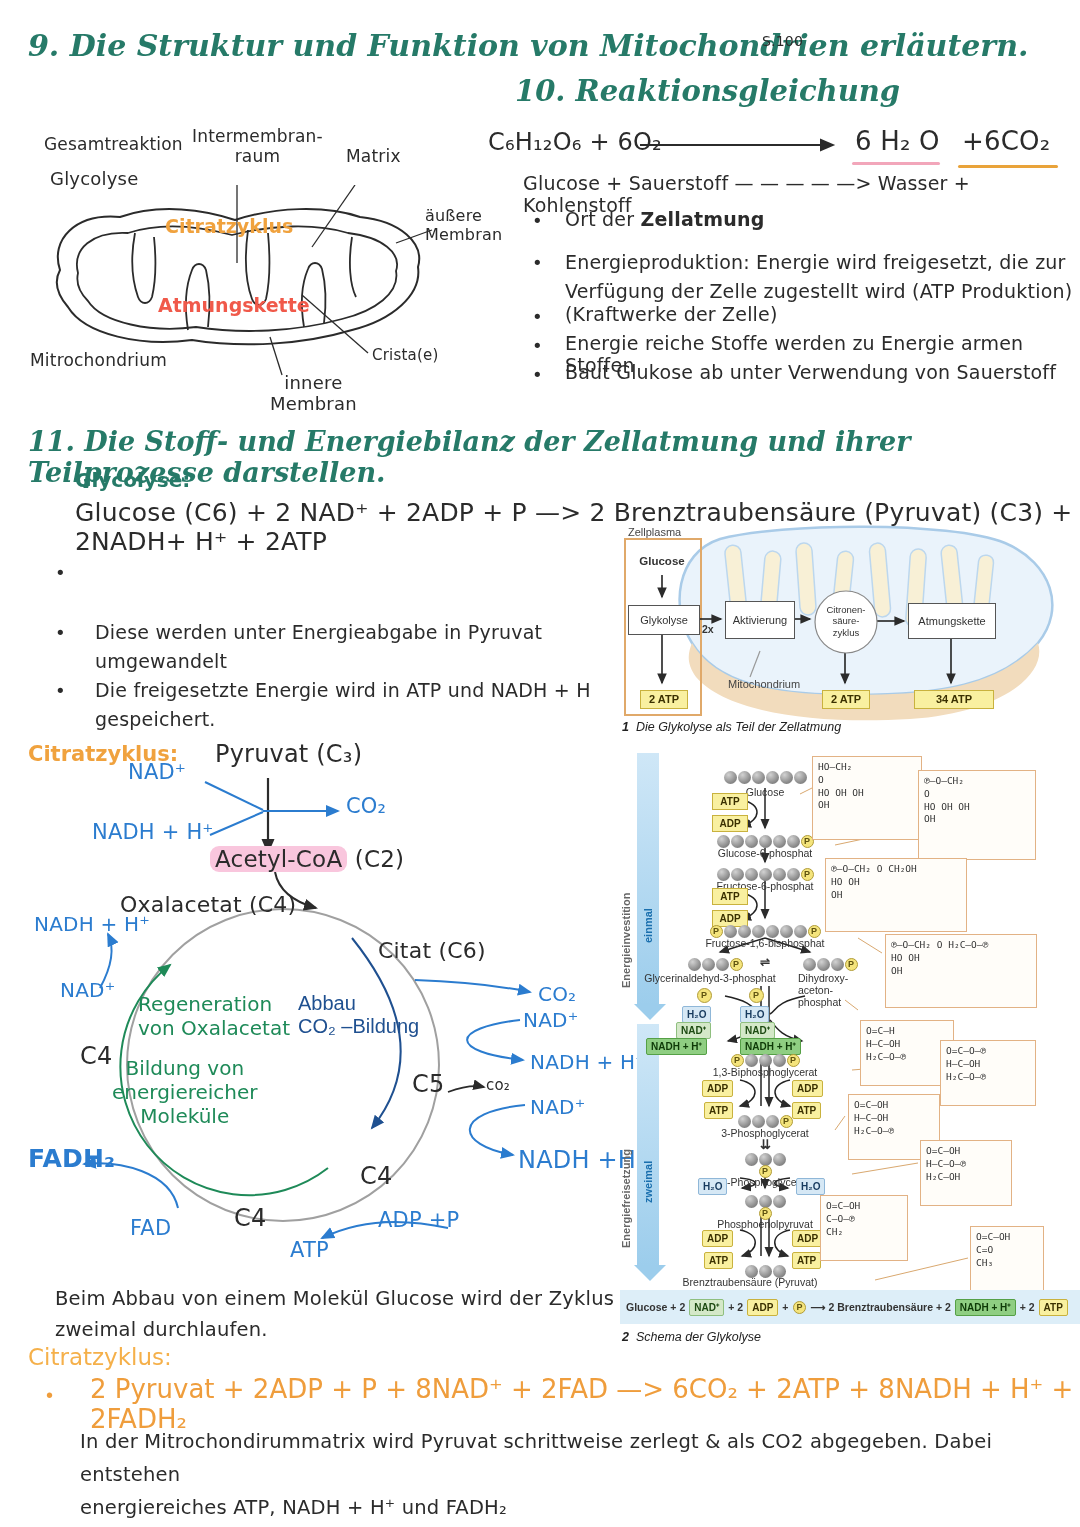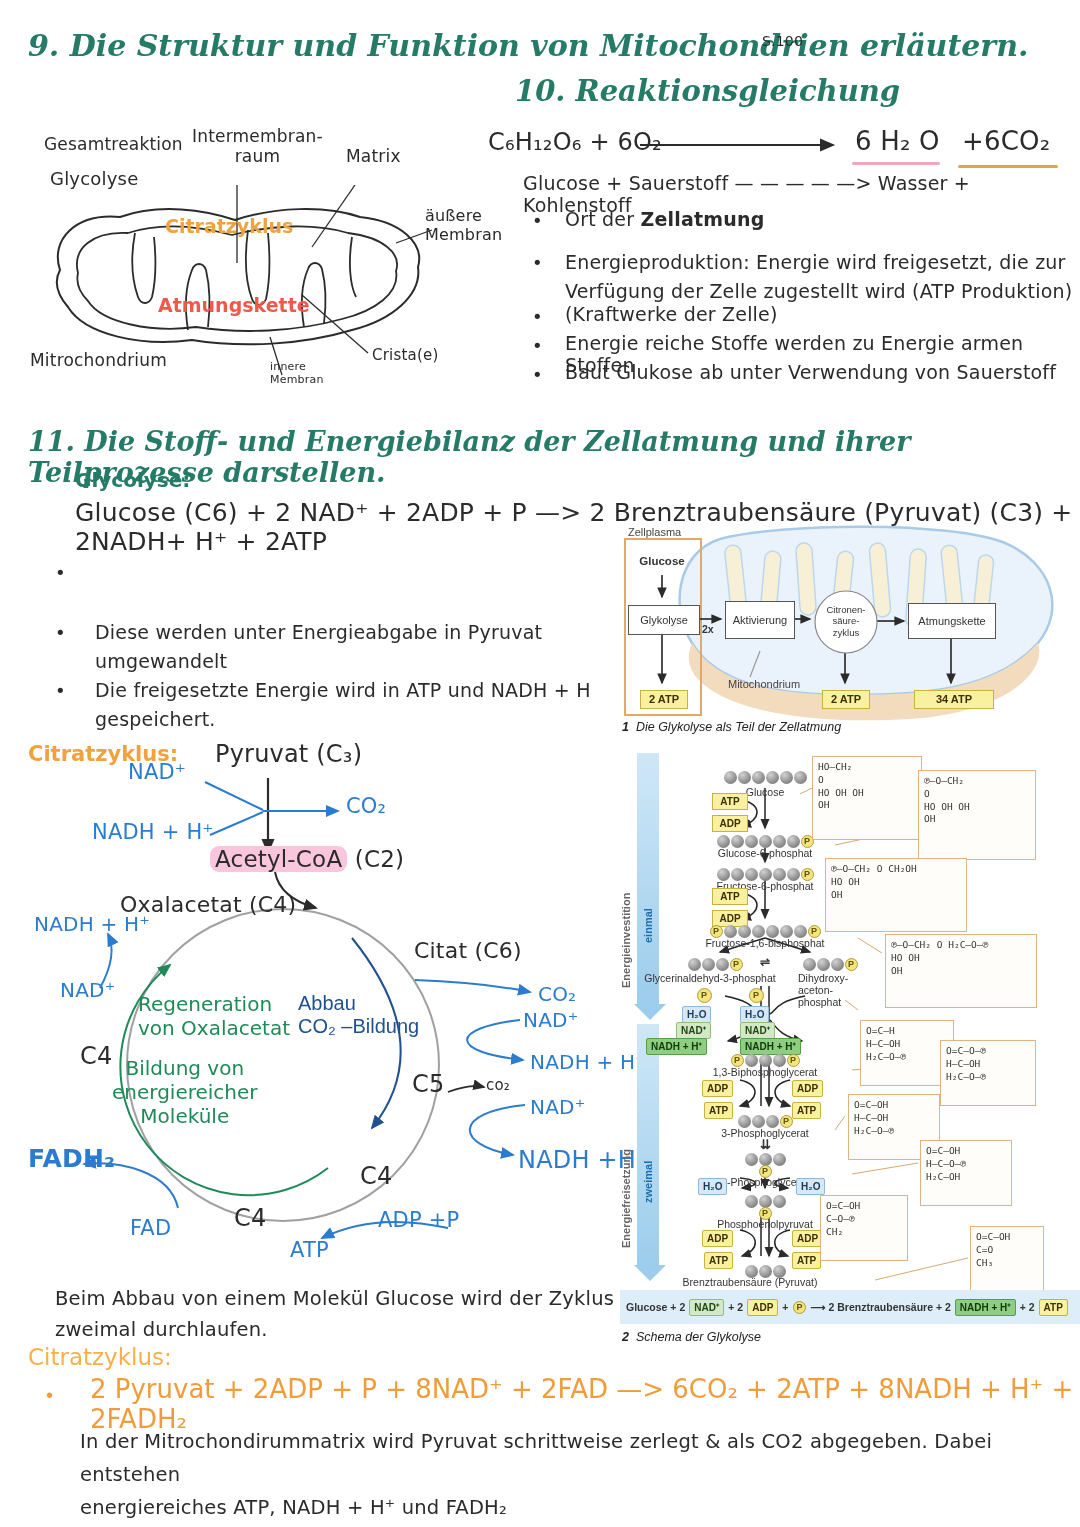--- a/index.html
+++ b/index.html
@@ -82,21 +82,21 @@
   <div class="abs hand pre" style="left:192px;top:126px;font-size:17px;text-align:center;">Intermembran-
 raum</div>
   <div class="abs hand" style="left:346px;top:146px;font-size:17px;">Matrix</div>
   <div class="abs hand" style="left:50px;top:168px;font-size:18px;">Glycolyse</div>
   <div class="abs hand pre" style="left:425px;top:206px;font-size:16px;">äußere
 Membran</div>
   <div class="abs orange" style="left:165px;top:215px;font-size:19px;font-weight:bold;font-family:'DejaVu Sans',sans-serif;">Citratzyklus</div>
   <div class="abs red" style="left:158px;top:294px;font-size:19px;font-weight:bold;font-family:'DejaVu Sans',sans-serif;">Atmungskette</div>
   <div class="abs hand" style="left:30px;top:350px;font-size:17px;">Mitrochondrium</div>
   <div class="abs hand" style="left:372px;top:346px;font-size:15px;">Crista(e)</div>
-  <div class="abs hand pre" style="left:270px;top:360px;font-size:11px;">innere
+  <div class="abs hand pre" style="left:270px;top:372px;font-size:18px;text-align:center;">innere
 Membran</div>
 
   <div class="abs hand" style="left:488px;top:128px;font-size:24px;">C₆H₁₂O₆ +  6O₂</div>
   <svg class="abs" style="left:635px;top:130px;" width="210" height="30">
     <line x1="5" y1="15" x2="198" y2="15" stroke="#2b2b2b" stroke-width="2.2" marker-end="url(#mk-blk)"></line>
   </svg>
   <div class="abs hand" style="left:855px;top:126px;font-size:26px;">6 H₂ O</div>
   <div class="abs hand" style="left:962px;top:126px;font-size:26px;">+6CO₂</div>
   <div class="underline-bar" style="left:852px;top:162px;width:88px;background:#f2a6ba;"></div>
   <div class="underline-bar" style="left:958px;top:165px;width:100px;background:#e9a33a;"></div>
@@ -198,21 +198,21 @@
       <path d="M428,488 Q355,472 302,498" stroke="#2b7ccf" stroke-width="2" fill="none" marker-end="url(#mk-blu)"></path>
     </svg>
     <div class="abs hand" style="left:195px;top:0px;font-size:24px;">Pyruvat (C₃)</div>
     <div class="abs blue hand" style="left:108px;top:20px;font-size:21px;">NAD⁺</div>
     <div class="abs blue hand" style="left:72px;top:80px;font-size:21px;">NADH + H⁺</div>
     <div class="abs blue hand" style="left:326px;top:54px;font-size:21px;">CO₂</div>
     <div class="abs hand" style="left:190px;top:106px;font-size:23px;"><span class="hl-pink">Acetyl-CoA</span> <span>(C2)</span></div>
     <div class="abs hand" style="left:100px;top:152px;font-size:22px;">Oxalacetat (C4)</div>
     <div class="abs blue hand" style="left:14px;top:172px;font-size:20px;">NADH + H⁺</div>
     <div class="abs blue hand" style="left:40px;top:238px;font-size:20px;">NAD⁺</div>
-    <div class="abs hand" style="left:358px;top:198px;font-size:22px;margin-left:36px;">Citat (C6)</div>
+    <div class="abs hand" style="left:358px;top:198px;font-size:22px;">Citat (C6)</div>
     <div class="abs green pre" style="left:92px;top:316px;font-size:20px;font-family:'DejaVu Sans',sans-serif;text-align:center;">Bildung von
 energiereicher
 Moleküle</div>
     <div class="abs green pre" style="left:118px;top:252px;font-size:20px;font-family:'DejaVu Sans',sans-serif;">Regeneration
 von Oxalacetat</div>
     <div class="abs navy pre" style="left:278px;top:252px;font-size:20px;font-family:Liberation Sans, sans-serif;">Abbau
 CO₂ –Bildung</div>
     <div class="abs blue hand" style="left:518px;top:242px;font-size:20px;">CO₂</div>
     <div class="abs blue hand" style="left:503px;top:268px;font-size:20px;">NAD⁺</div>
     <div class="abs blue hand" style="left:510px;top:310px;font-size:20px;">NADH + H⁺</div>

